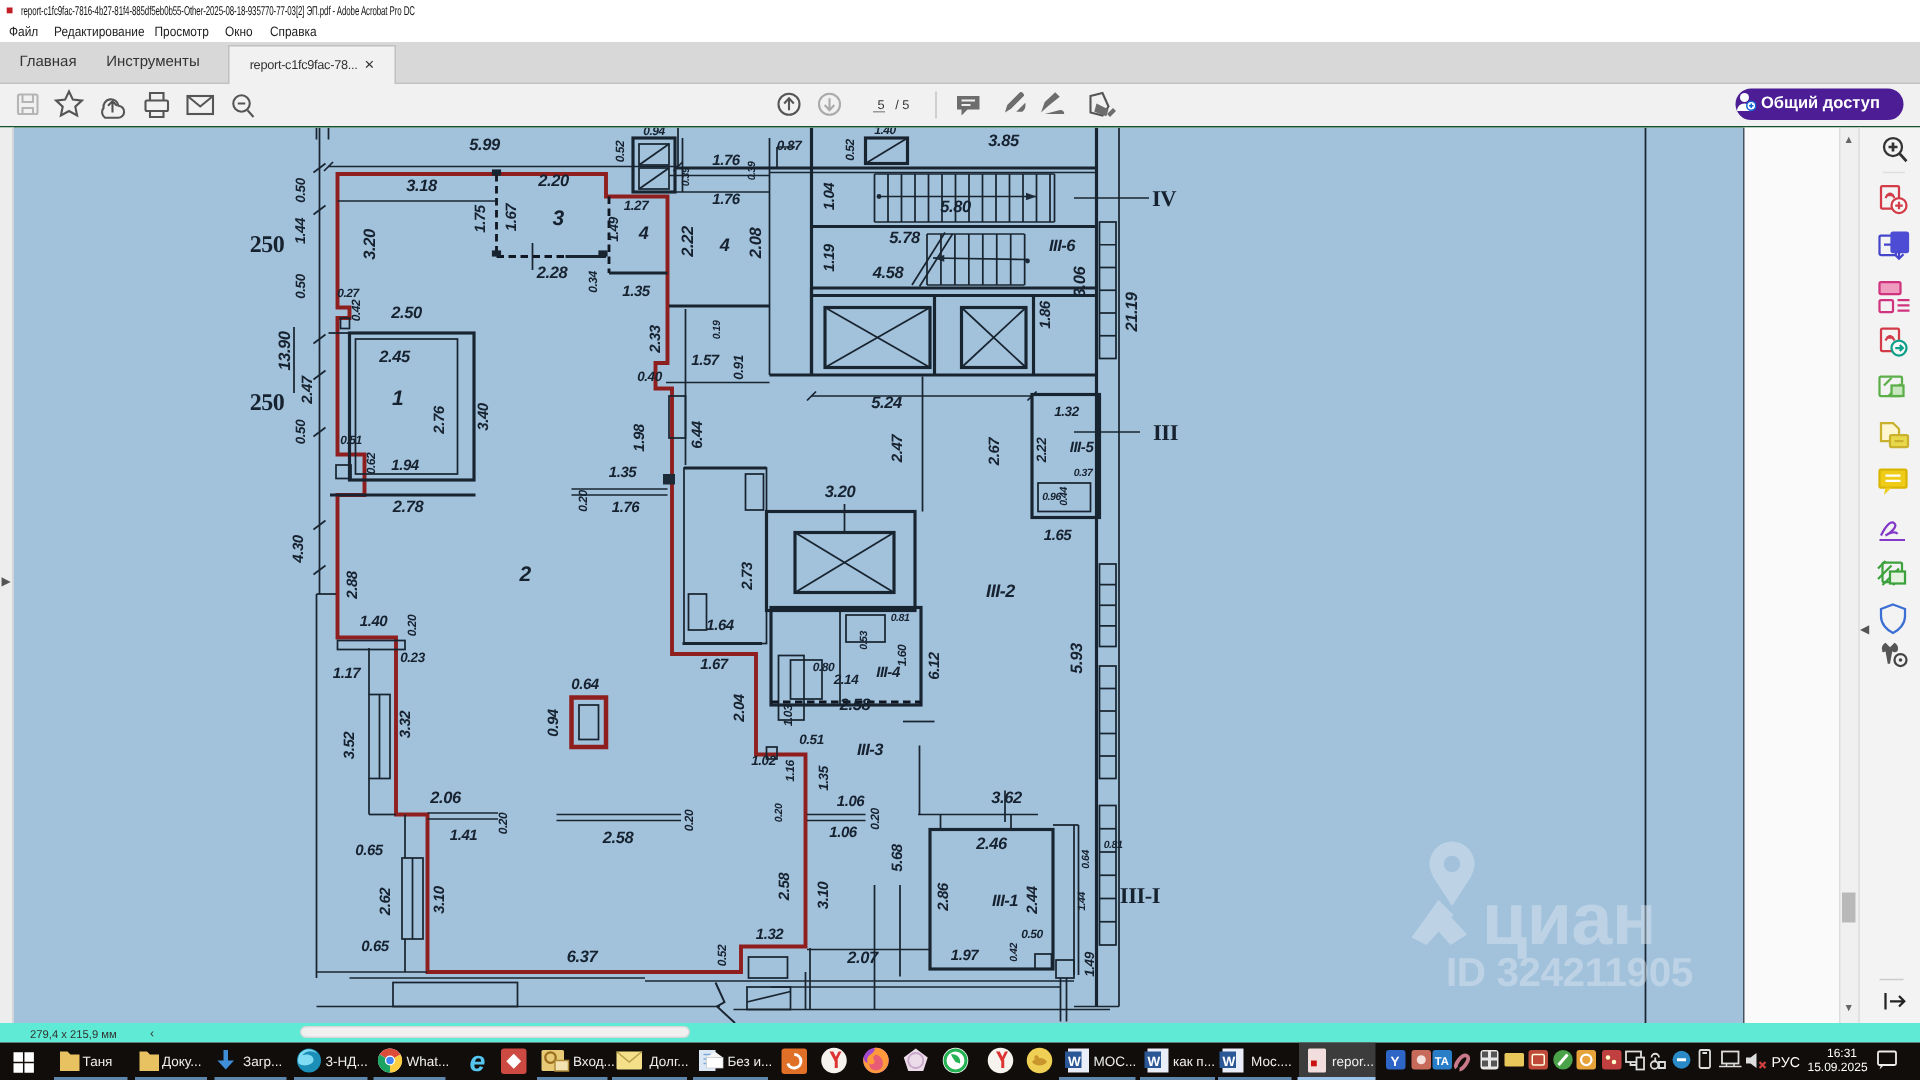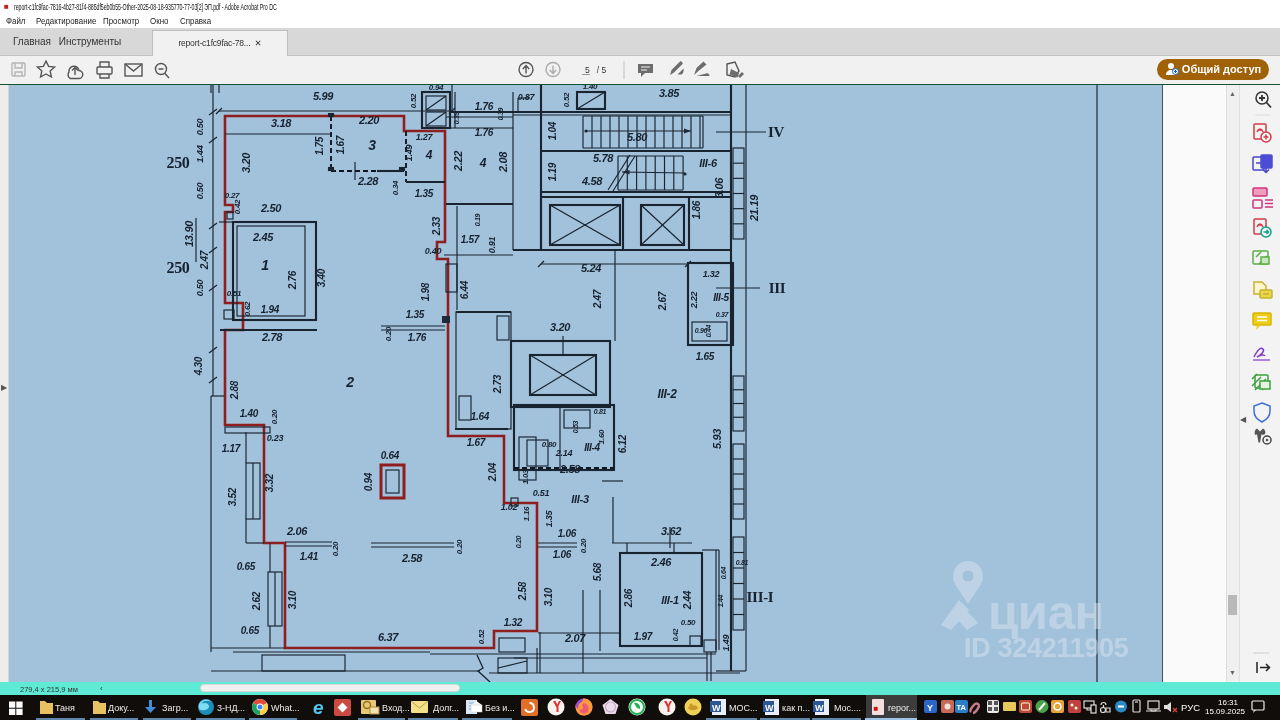--- a/index.html
+++ b/index.html
@@ -2,23 +2,23 @@
 <html><head><meta charset="utf-8">
 <style>
 *{margin:0;padding:0;box-sizing:border-box}
 html,body{width:1280px;height:720px;overflow:hidden;font-family:"Liberation Sans",sans-serif;background:#fff}
 .abs{position:absolute}
 #titlebar{left:0;top:0;width:1280px;height:14px;background:#fff;font-size:8.5px;letter-spacing:-0.1px;color:#111;line-height:14px}
 #menubar{left:0;top:14px;width:1039px;height:14px;background:#fff;font-size:9px;color:#222;line-height:14px}
 #menubar span{position:absolute;top:0;transform:scaleX(0.88);transform-origin:0 50%;white-space:nowrap}
 #tabbar{left:0;top:28px;width:1280px;height:28px;background:#d8d8d8;border-bottom:1px solid #c2c2c2}
 .tab{position:absolute;top:0;height:28px;line-height:28px;font-size:10px;color:#333;text-align:center}
-#doctab{position:absolute;left:152px;top:2px;width:136px;height:26px;background:#f1f1f1;border:1px solid #c0c0c0;border-bottom:none;font-size:8.5px;letter-spacing:-0.2px;color:#333;line-height:25px;text-align:center}
+#doctab{position:absolute;left:152px;top:2px;width:112px;height:26px;background:#f1f1f1;border:1px solid #c0c0c0;border-bottom:none;font-size:8.5px;letter-spacing:-0.2px;color:#333;line-height:25px;text-align:center}
 #toolbar{left:0;top:56px;width:1280px;height:29px;background:#f1f1f1;border-bottom:1px solid #14532d}
-#sharebtn{position:absolute;left:1157px;top:3px;width:112px;height:21px;background:#a16207;border-radius:11px;color:#fff;font-size:11px;font-weight:bold;text-align:center;line-height:21px}
+#sharebtn{position:absolute;left:1157px;top:3px;width:112px;height:21px;background:#4c1d95;border-radius:11px;color:#fff;font-size:11px;font-weight:bold;text-align:left;line-height:21px}
 #docarea{left:0;top:85px;width:1280px;height:597px;background:#a2c1db}
 #leftpane{left:0;top:85px;width:9px;height:597px;background:#ededed;border-right:1px solid #d5d5d5}
 #pagemargin{left:1162px;top:85px;width:64px;height:597px;background:#fafafa;border-left:1px solid #46525e}
 #vscroll{left:1226px;top:85px;width:13px;height:597px;background:#f0f0f0;border-left:1px solid #ddd}
 #vthumb{left:1228px;top:595px;width:9px;height:20px;background:#b9b9b9}
 #toolspanel{left:1239px;top:85px;width:41px;height:597px;background:#f3f3f3;border-left:1px solid #e0e0e0}
 #statusbar{left:0;top:682px;width:1280px;height:13px;background:#5eead4;font-size:7.5px;color:#333}
 #hthumb{left:200px;top:684px;width:260px;height:8px;background:#f0f0f0;border:1px solid #d8d8d8;border-radius:4px}
 #htrack{left:115px;top:683px;width:1165px;height:11px;background:#dcdcdc}
 #taskbar{left:0;top:695px;width:1280px;height:25px;background:#100d0a}
@@ -405,21 +405,21 @@
   </div>
 <div class="abs" id="menubar">
     <span style="left:6px">Файл</span>
     <span style="left:36px">Редактирование</span>
     <span style="left:103px">Просмотр</span>
     <span style="left:150px">Окно</span>
     <span style="left:180px">Справка</span>
   </div>
 <div class="abs" id="tabbar">
  <div class="tab" style="left:10px;width:44px">Главная</div>
- <div class="tab" style="left:52px;width:76px">Инструменты</div>
+ <div class="tab" style="left:64px;width:76px">Инструменты</div>
  <div id="doctab">report-c1fc9fac-78...&nbsp;&nbsp;✕</div>
 </div>
 <div class="abs" id="toolbar">
 <svg width="1280" height="29" xmlns="http://www.w3.org/2000/svg">
 <g stroke="#8a8a8a" stroke-width="1.4" fill="none">
 <rect x="12" y="7" width="13" height="13" rx="1" stroke="#b5b5b5"></rect>
 <path d="M15 7v5h7V7M15 20v-4h7v4" stroke="#b5b5b5"></path>
 <path d="M46 5l2.6 5.4 6 .7-4.4 4 1.2 5.9-5.4-3-5.4 3 1.2-5.9-4.4-4 6-.7z" stroke="#555"></path>
 <path d="M69 16a5 5 0 1 1 10-1.5 4 4 0 0 1-.5 8H70a4.5 4.5 0 0 1-1-6.5z" stroke="#555"></path>
 <path d="M75 19v-7M72 14.5l3-3 3 3" stroke="#555"></path>

